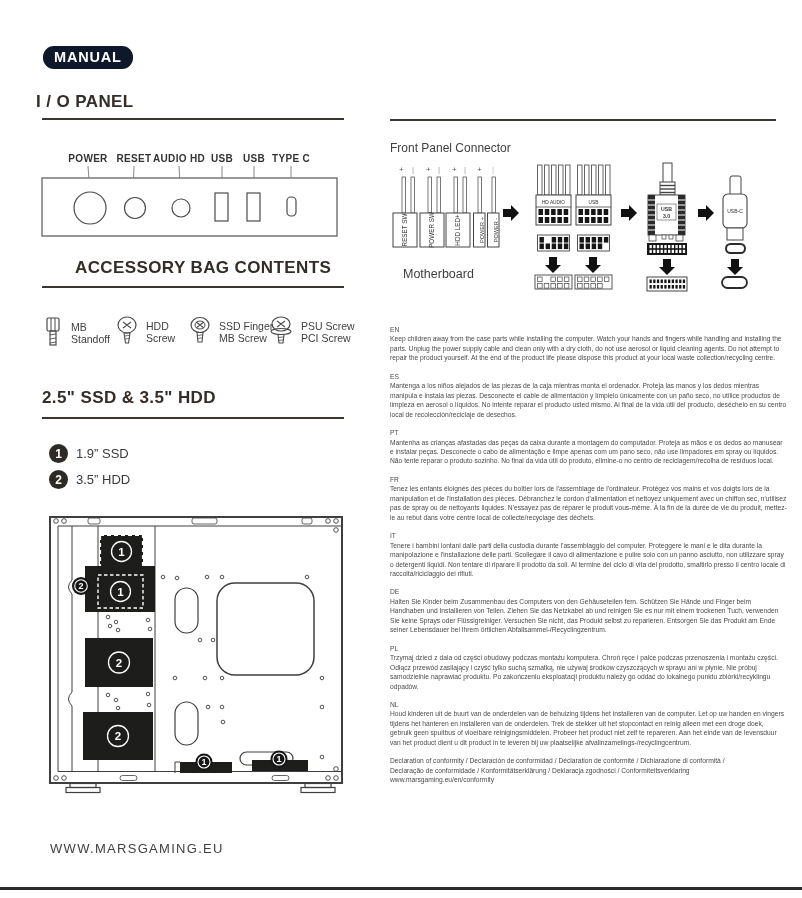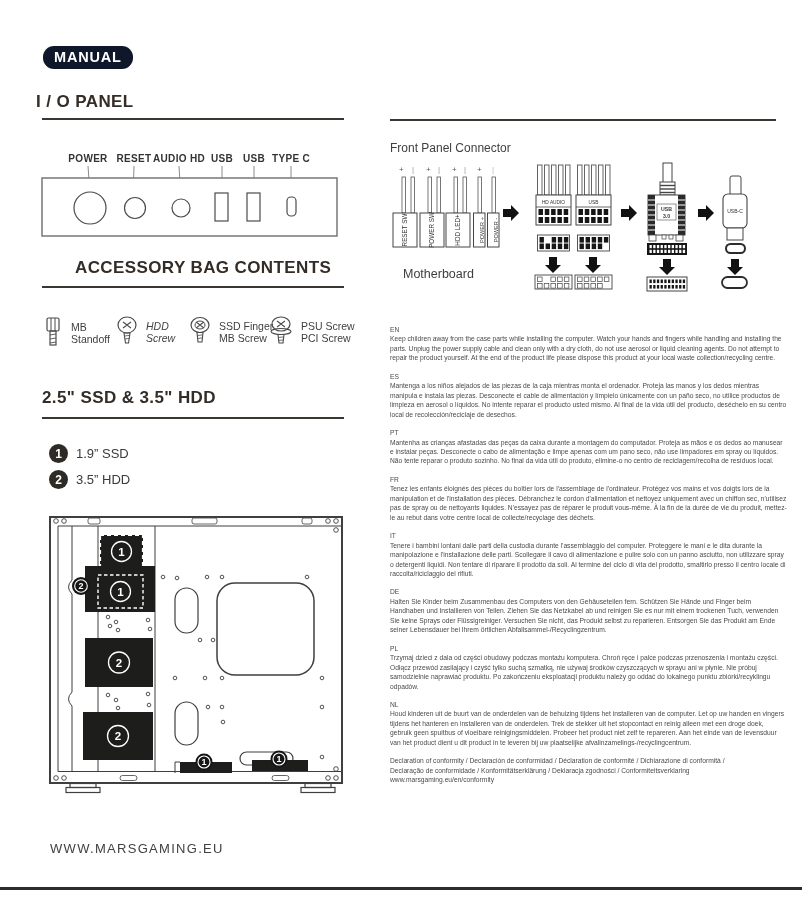--- a/index.html
+++ b/index.html
@@ -75,21 +75,21 @@
       <line x1="8" y1="19" x2="14" y2="18" class="dstroke" stroke-width=".9"></line>
       <line x1="8" y1="23" x2="14" y2="22" class="dstroke" stroke-width=".9"></line>
       <line x1="8" y1="27" x2="14" y2="26" class="dstroke" stroke-width=".9"></line>
     </svg>
     <div class="acc-label">
         <div>MB</div>
         <div>Standoff</div>
       </div>
   </div>
 
-  <div class="acc-item" style="left:115px;font-style:italic;">
+  <div class="acc-item" style="left:115px;">
     <svg width="24" height="32" viewBox="0 0 24 32">
       <ellipse cx="12" cy="9" rx="9" ry="8" class="dstroke" stroke-width="1.2"></ellipse>
       <path d="M8,6 C11,8 13,10 16,12 M16,6 C13,8 11,10 8,12" class="dstroke" stroke-width="1.1"></path>
       <path d="M9,17 L15,17 L13.5,27 L10.5,27 Z" class="dstroke" stroke-width="1.1"></path>
       <line x1="9.4" y1="20" x2="14.6" y2="19.4" class="dstroke" stroke-width=".8"></line>
       <line x1="9.8" y1="23" x2="14.3" y2="22.4" class="dstroke" stroke-width=".8"></line>
     </svg>
     <div class="acc-label">
         <div>HDD</div>
         <div>Screw</div>

